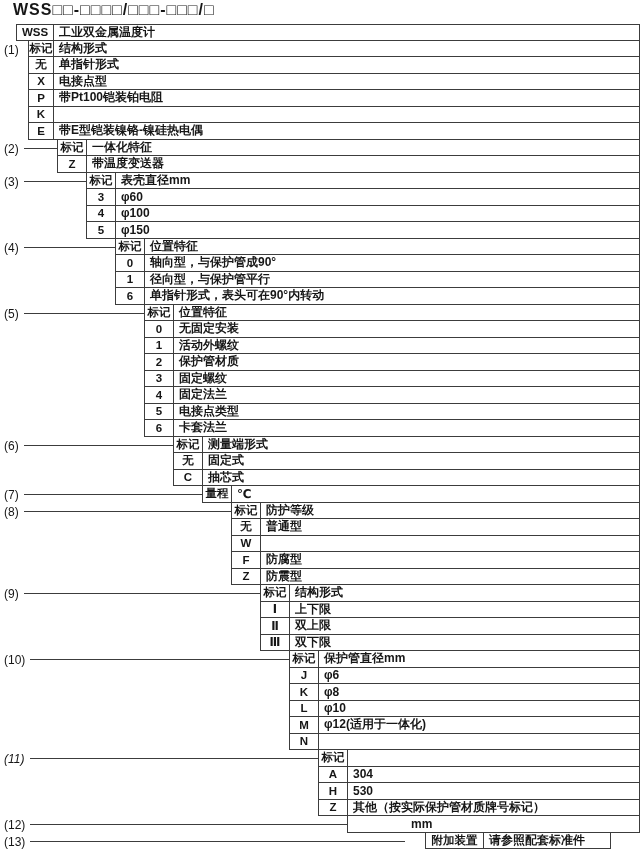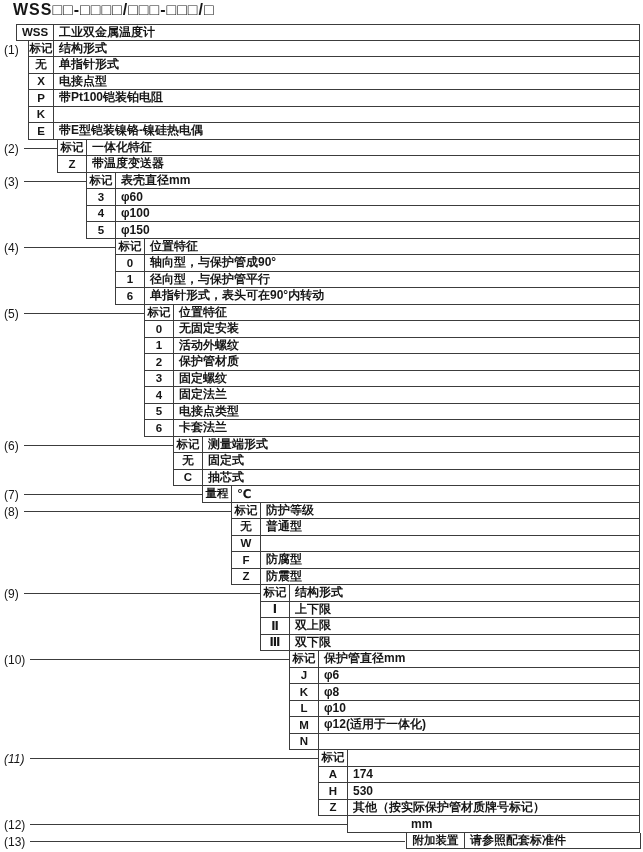--- a/index.html
+++ b/index.html
@@ -238,35 +238,35 @@
     <div class="row" style="left: 289px; top: 733.5px; width: 351px; height: 16.5px;">
       <div class="code" style="width: 29px;">N</div>
     </div>
     <div class="num" style="left: 4px; top: 752px; font-style: italic;">(11)</div>
     <div class="leader" style="left: 30px; top: 758px; width: 288px;"></div>
     <div class="row" style="left: 318px; top: 750px; width: 322px; height: 16.5px;">
       <div class="code" style="width: 29px;">标记</div>
     </div>
     <div class="row" style="left: 318px; top: 766.5px; width: 322px; height: 16.5px;">
       <div class="code" style="width: 29px;">A</div>
-      <div class="desc">174</div>
+      <div class="desc">304</div>
     </div>
     <div class="row" style="left: 318px; top: 783px; width: 322px; height: 16.5px;">
       <div class="code" style="width: 29px;">H</div>
       <div class="desc">530</div>
     </div>
     <div class="row" style="left: 318px; top: 799.5px; width: 322px; height: 16.5px;">
       <div class="code" style="width: 29px;">Z</div>
       <div class="desc">其他（按实际保护管材质牌号标记）</div>
     </div>
     <div class="num" style="left: 4px; top: 818px;">(12)</div>
     <div class="leader" style="left: 30px; top: 824px; width: 317px;"></div>
     <div class="row" style="left: 347px; top: 816px; width: 293px; height: 16.5px;">
       <div class="code" style="width: 58px; margin-top: 41px;">插入长度I</div>
       <div class="desc">mm</div>
     </div>
     <div class="num" style="left: 4px; top: 834.5px;">(13)</div>
     <div class="leader" style="left: 30px; top: 840.5px; width: 375px;"></div>
-    <div class="row" style="left: 406px; top: 832.5px; width: 235px; height: 16.5px;">
+    <div class="row" style="left: 425px; top: 832.5px; width: 186px; height: 16.5px;">
       <div class="code" style="width: 58px;">附加装置</div>
       <div class="desc">请参照配套标准件</div>
     </div>
   </div>
 
 </body></html>

